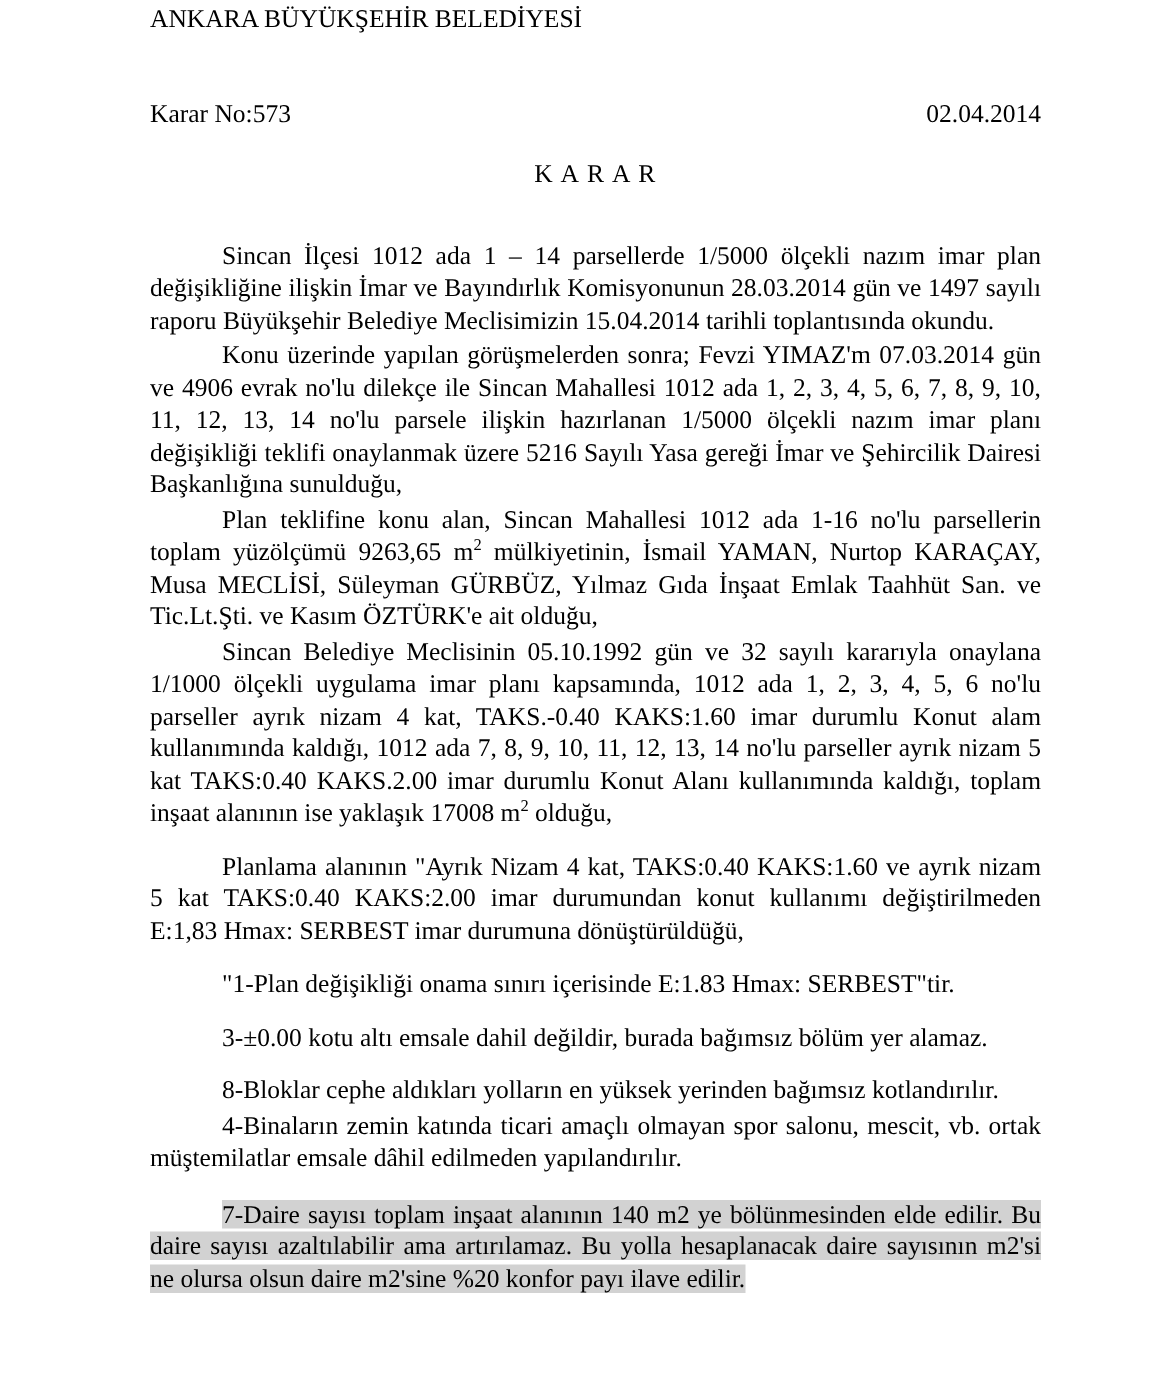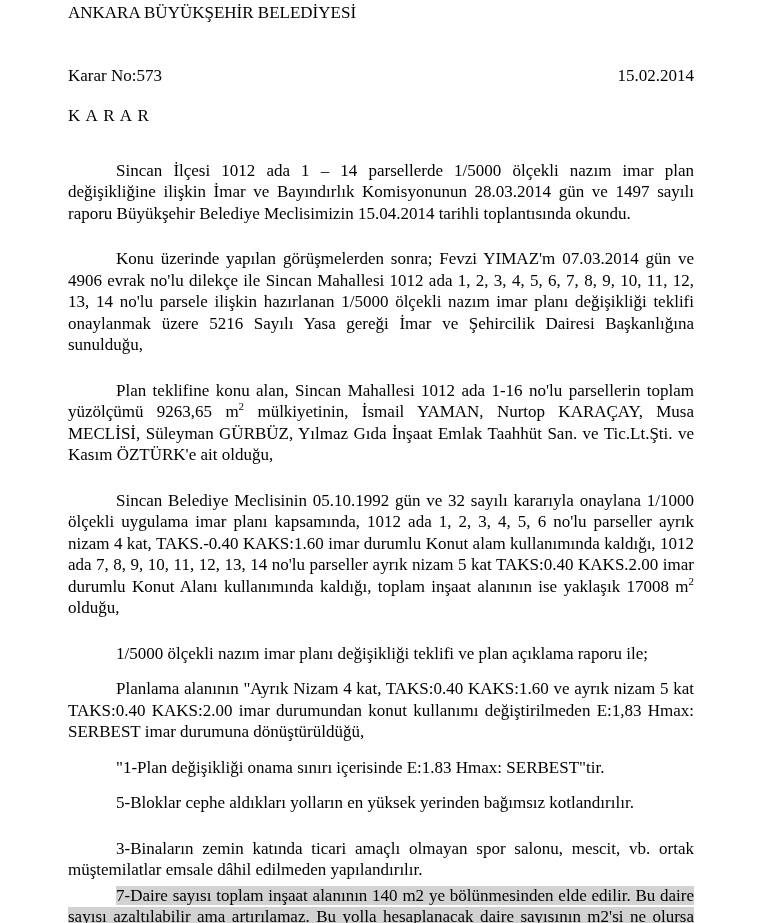--- a/index.html
+++ b/index.html
@@ -11,82 +11,82 @@
     width: 782px;
     height: 923px;
     overflow: hidden;
     color: #000000;
     font-family: "Liberation Serif", "DejaVu Serif", serif;
   }
   .page {
     box-sizing: border-box;
     width: 782px;
     height: 923px;
-    padding: 2px 88px 0 68px;
+    padding: 2px 88px 0 100px;
     font-size: 17px;
     line-height: 21.5px;
   }
   .org-block {
     width: 280px;
     text-align: center;
   }
   .org-line { white-space: nowrap; }
   .karar-row {
     display: flex;
     justify-content: space-between;
     align-items: flex-start;
     margin-top: 41px;
   }
   .decision-title {
-    text-align: left;
+    text-align: center;
     margin-top: 19px;
     letter-spacing: 1px;
   }
   .doc-body {
     margin-top: 33px;
   }
   .para {
     margin: 0;
     text-align: justify;
     text-indent: 48px;
   }
-  .gap-m    { margin-top: 24px; }
+  .gap-m    { margin-top: 2px; }
   .gap-l    { margin-top: 14px; }
-  .gap-none { margin-top: 4px; }
+  .gap-none { margin-top: 16px; }
   sup.seg {
     font-size: 11px;
     line-height: 0;
     vertical-align: super;
   }
   .highlight {
     background-color: var(--hl, #d2d2d2);
   }
 </style>
 </head>
 <body>
 
 <div class="page">
 
   <div class="org-block">
     <div class="org-line">ANKARA BÜYÜKŞEHİR BELEDİYESİ</div>
   </div>
 
   <div class="karar-row">
     <span>Karar No:573</span>
-    <span>15.02.2014</span>
+    <span>02.04.2014</span>
   </div>
 
   <div class="decision-title">K A R A R</div>
 
   <div class="doc-body">
       <p class="para gap-none"><span>Sincan İlçesi 1012 ada 1 – 14 parsellerde 1/5000 ölçekli nazım imar plan değişikliğine ilişkin İmar ve Bayındırlık Komisyonunun 28.03.2014 gün ve 1497 sayılı raporu Büyükşehir Belediye Meclisimizin 15.04.2014 tarihli toplantısında okundu.</span></p>
       <p class="para gap-m"><span>Konu üzerinde yapılan görüşmelerden sonra; Fevzi YIMAZ'm 07.03.2014 gün ve 4906 evrak no'lu dilekçe ile Sincan Mahallesi 1012 ada 1, 2, 3, 4, 5, 6, 7, 8, 9, 10, 11, 12, 13, 14 no'lu parsele ilişkin hazırlanan 1/5000 ölçekli nazım imar planı değişikliği teklifi onaylanmak üzere 5216 Sayılı Yasa gereği İmar ve Şehircilik Dairesi Başkanlığına sunulduğu,</span></p>
       <p class="para gap-m"><span>Plan teklifine konu alan, Sincan Mahallesi 1012 ada 1-16 no'lu parsellerin toplam yüzölçümü 9263,65 m</span><sup class="seg">2</sup><span> mülkiyetinin, İsmail YAMAN, Nurtop KARAÇAY, Musa MECLİSİ, Süleyman GÜRBÜZ, Yılmaz Gıda İnşaat Emlak Taahhüt San. ve Tic.Lt.Şti. ve Kasım ÖZTÜRK'e ait olduğu,</span></p>
       <p class="para gap-m"><span>Sincan Belediye Meclisinin 05.10.1992 gün ve 32 sayılı kararıyla onaylana 1/1000 ölçekli uygulama imar planı kapsamında, 1012 ada 1, 2, 3, 4, 5, 6 no'lu parseller ayrık nizam 4 kat, TAKS.-0.40 KAKS:1.60 imar durumlu Konut alam kullanımında kaldığı, 1012 ada 7, 8, 9, 10, 11, 12, 13, 14 no'lu parseller ayrık nizam 5 kat TAKS:0.40 KAKS.2.00 imar durumlu Konut Alanı kullanımında kaldığı, toplam inşaat alanının ise yaklaşık 17008 m</span><sup class="seg">2</sup><span> olduğu,</span></p>
-      <p class="para gap-m"><span>1/5000 ölçekli nazım imar planı değişikliği teklifi ve plan açıklama raporu ile;</span></p>
       <p class="para gap-l"><span>Planlama alanının "Ayrık Nizam 4 kat, TAKS:0.40 KAKS:1.60 ve ayrık nizam 5 kat TAKS:0.40 KAKS:2.00 imar durumundan konut kullanımı değiştirilmeden E:1,83 Hmax: SERBEST imar durumuna dönüştürüldüğü,</span></p>
       <p class="para gap-l"><span>"1-Plan değişikliği onama sınırı içerisinde E:1.83 Hmax: SERBEST"tir.</span></p>
-      <p class="para gap-l"><span>5-Bloklar cephe aldıkları yolların en yüksek yerinden bağımsız kotlandırılır.</span></p>
-      <p class="para gap-m"><span>3-Binaların zemin katında ticari amaçlı olmayan spor salonu, mescit, vb. ortak müştemilatlar emsale dâhil edilmeden yapılandırılır.</span></p>
+      <p class="para gap-l"><span>3-±0.00 kotu altı emsale dahil değildir, burada bağımsız bölüm yer alamaz.</span></p>
+      <p class="para gap-l"><span>8-Bloklar cephe aldıkları yolların en yüksek yerinden bağımsız kotlandırılır.</span></p>
+      <p class="para gap-m"><span>4-Binaların zemin katında ticari amaçlı olmayan spor salonu, mescit, vb. ortak müştemilatlar emsale dâhil edilmeden yapılandırılır.</span></p>
       <p class="para gap-none"><span class="highlight">7-Daire sayısı toplam inşaat alanının 140 m2 ye bölünmesinden elde edilir. Bu daire sayısı azaltılabilir ama artırılamaz. Bu yolla hesaplanacak daire sayısının m2'si ne olursa olsun daire m2'sine %20 konfor payı ilave edilir.</span></p>
     </div>
 
 </div>
 
 </body></html>

